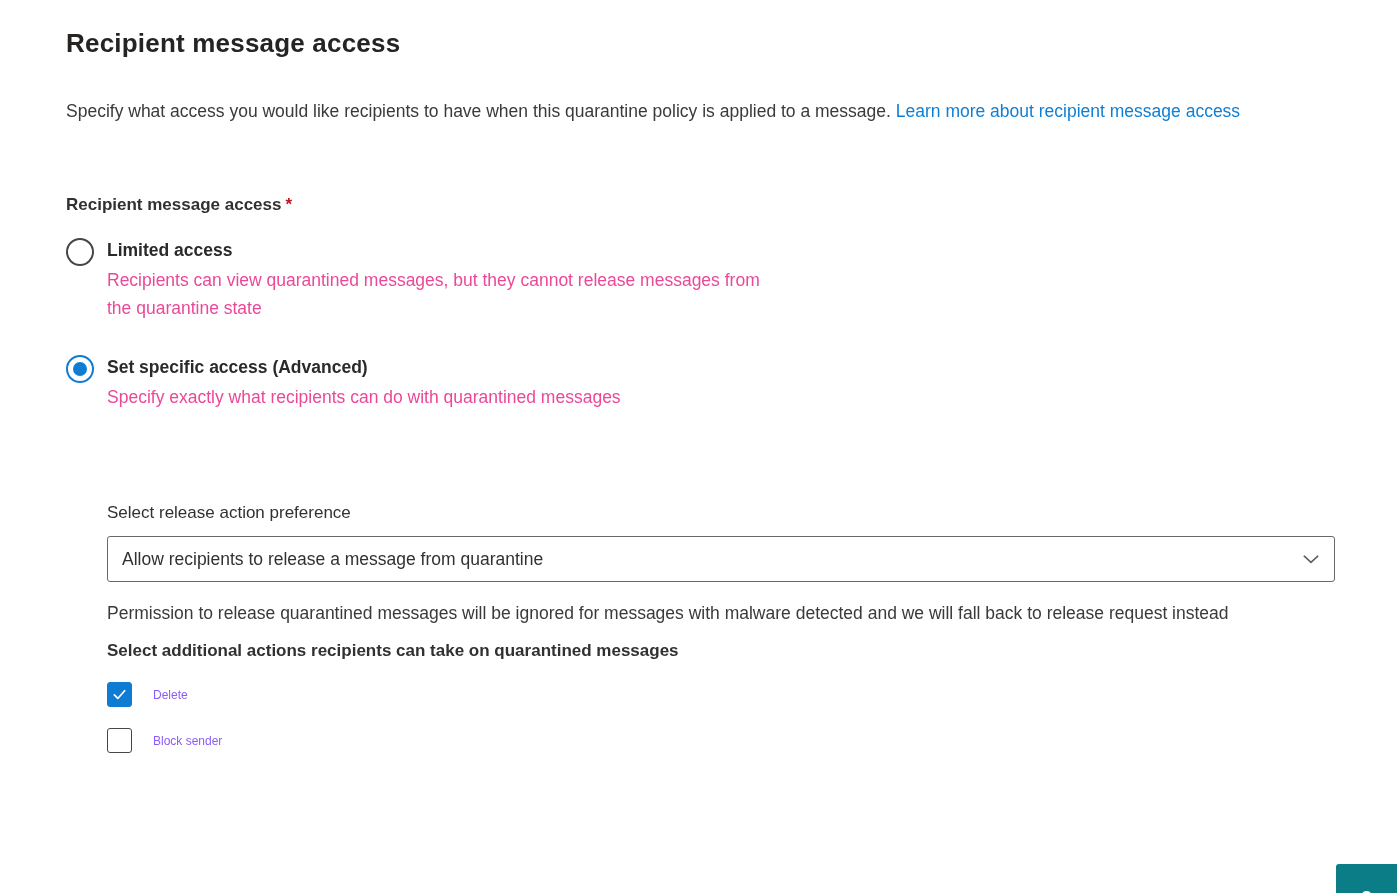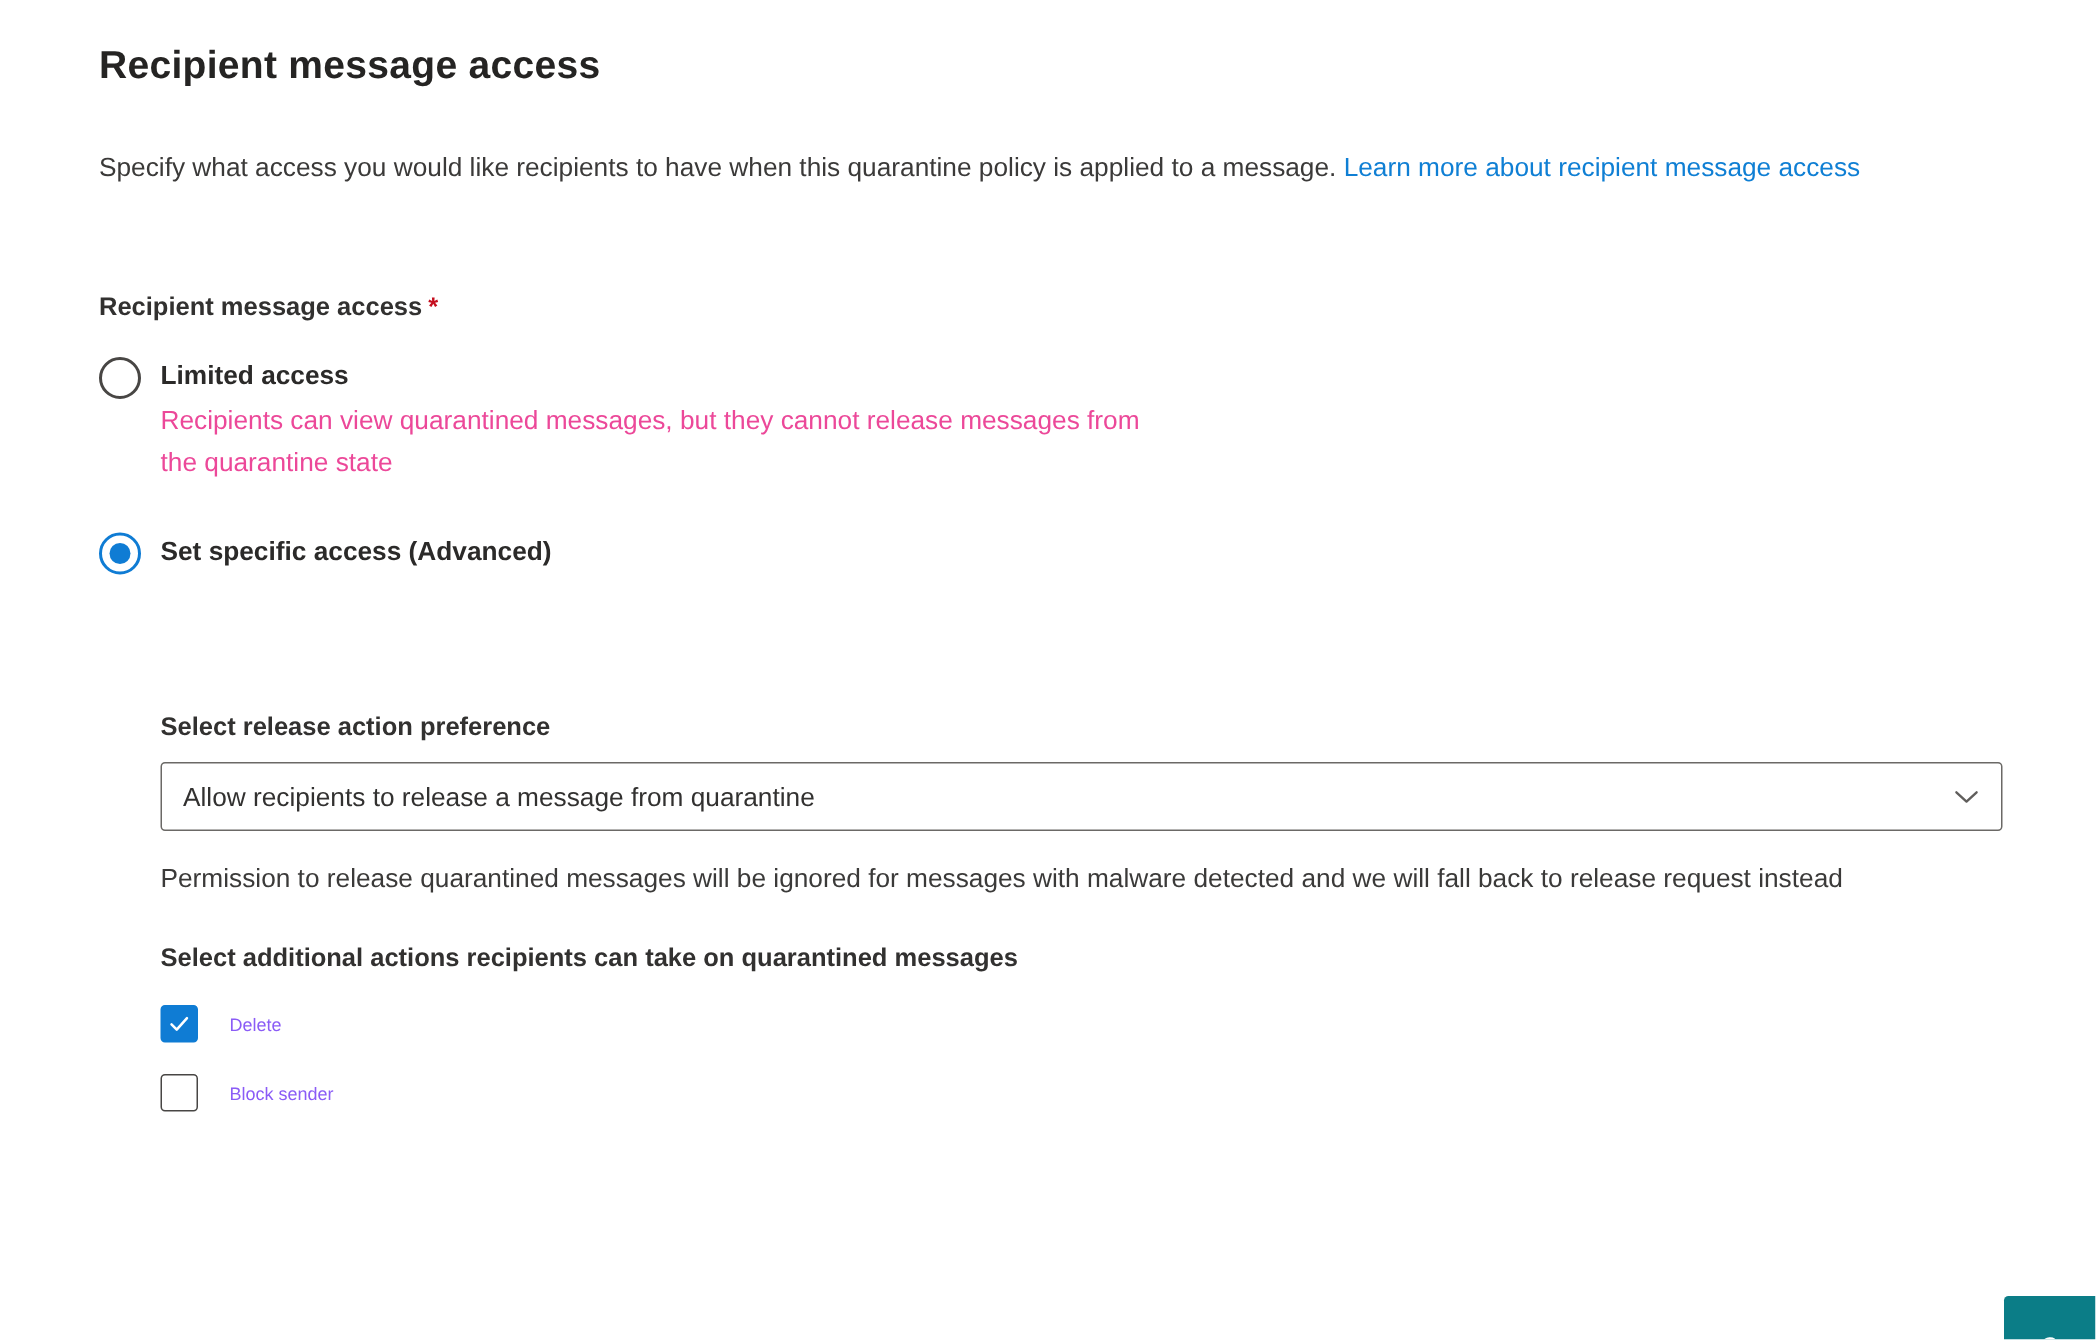--- a/index.html
+++ b/index.html
@@ -76,21 +76,21 @@
     line-height: 28px;
     color: #ec4899;
     max-width: 680px;
     margin-top: 3px;
   }
 
   
   .advanced-section { margin-left: 41px; margin-top: 92px; }
   .sub-label {
     font-size: 17px;
-    font-weight: 700;
+    font-weight: 400;
     color: #323130;
   }
   .dropdown {
     margin-top: 13px;
     width: 1228px;
     height: 46px;
     border: 1px solid #6b6966;
     border-radius: 3px;
     background: #ffffff;
     display: flex;
@@ -108,21 +108,21 @@
   }
   .chevron-down-icon { flex: 0 0 auto; width: 18px; height: 18px; color: #605e5c; }
   .release-note {
     margin-top: 17px;
     width: 1228px;
     font-size: 17.5px;
     line-height: 28px;
     color: #3b3a39;
   }
   .additional-label {
-    margin-top: 30px;
+    margin-top: 14px;
     font-size: 17px;
     font-weight: 600;
     color: #323130;
   }
   .checkbox-row {
     display: flex;
     align-items: center;
     margin-top: 21px;
     cursor: pointer;
   }
@@ -187,20 +187,21 @@
       <div class="radio-description">Recipients can view quarantined messages, but they cannot release messages from the quarantine state</div>
     </span>
   </div>
 
   <div class="radio-option selected">
     <span class="radio-circle">
         <span class="radio-dot"></span>
       </span>
     <span class="radio-texts">
       <span class="radio-label">Set specific access (Advanced)</span>
+      <div class="radio-description">Specify exactly what recipients can do with quarantined messages</div>
     </span>
   </div>
 
   <div class="advanced-section">
 
     <div class="sub-label">Select release action preference</div>
 
     <div class="dropdown">
       <span class="dropdown-value">Allow recipients to release a message from quarantine</span>
       <svg class="chevron-down-icon" viewBox="0 0 16 16" fill="none" stroke="currentColor" stroke-width="1.4" stroke-linecap="round" stroke-linejoin="round">

